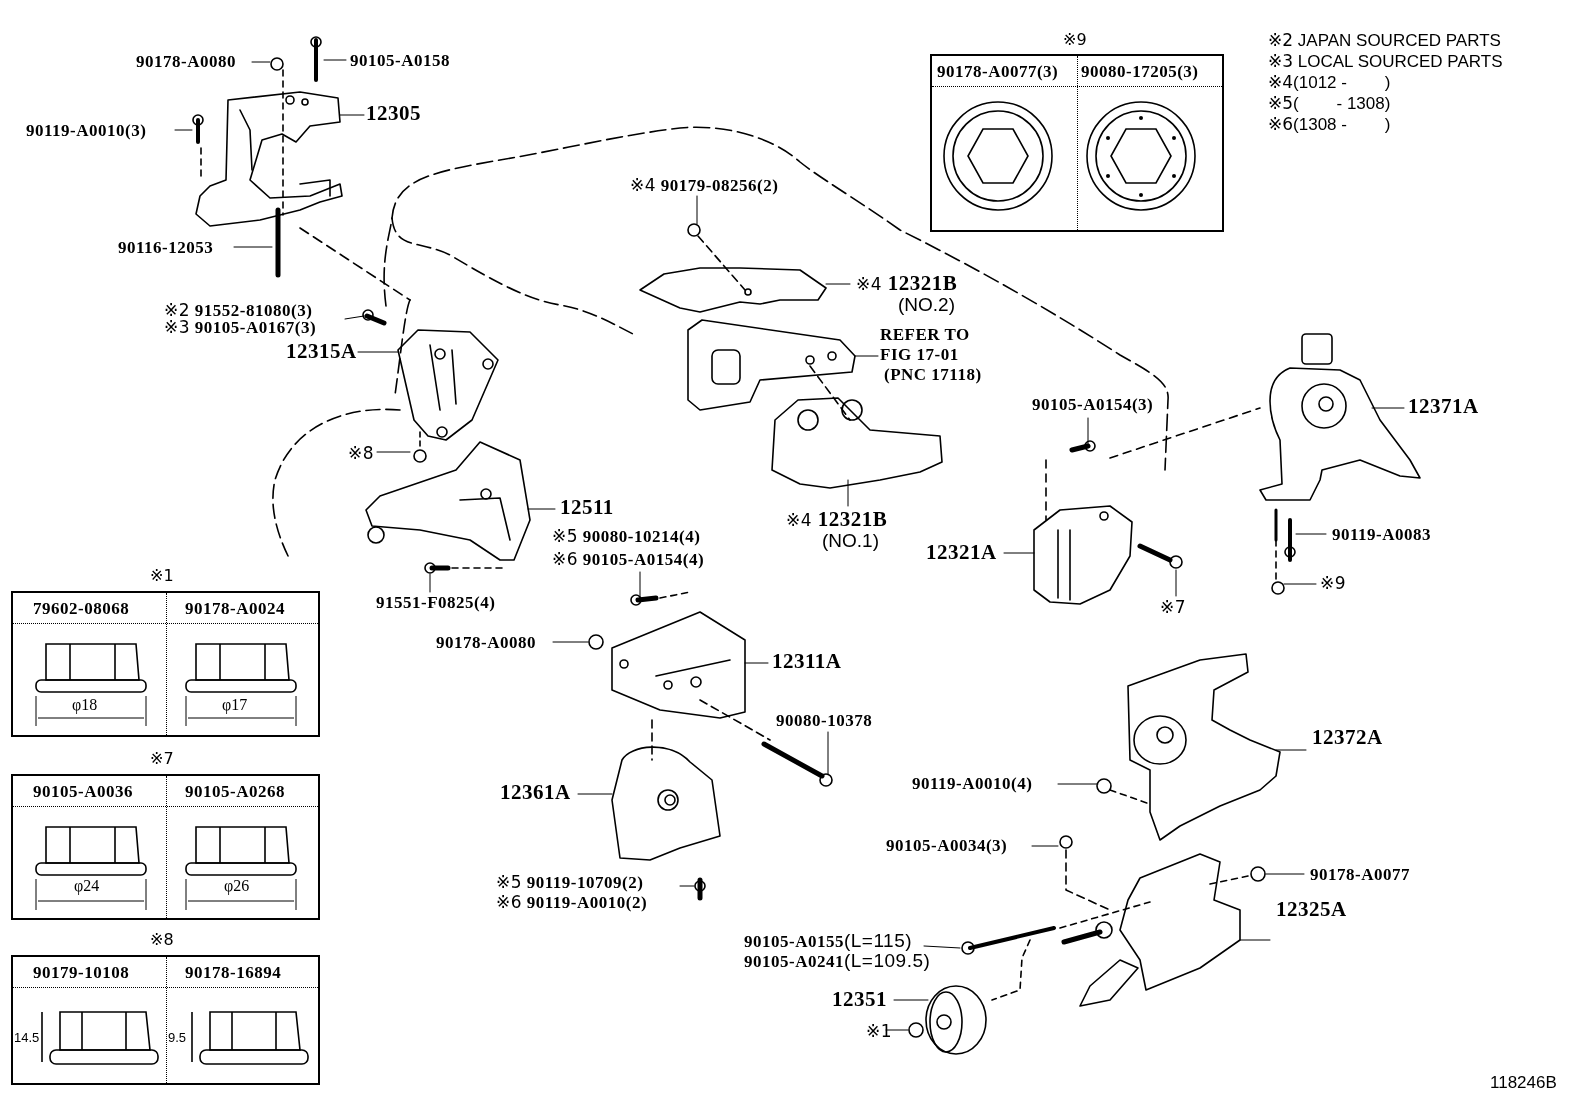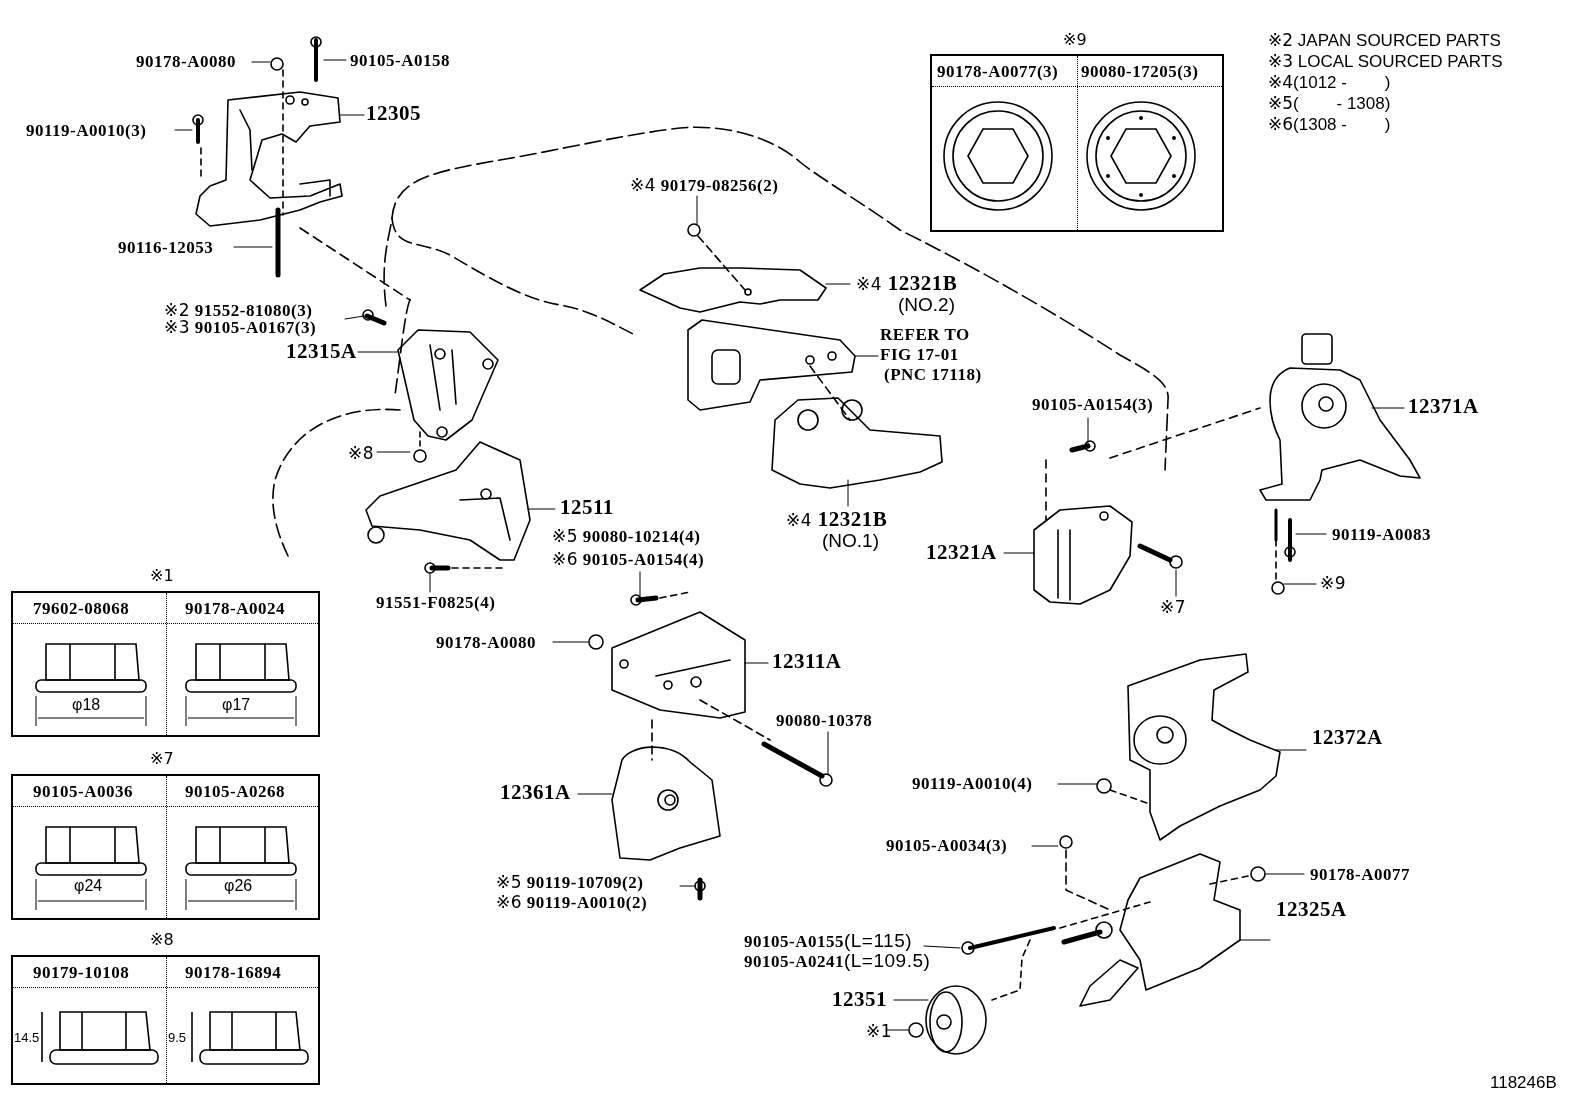--- a/index.html
+++ b/index.html
@@ -7,21 +7,21 @@
   svg#art { position:absolute; left:0; top:0; }
   .lbl { position:absolute; white-space:nowrap; font-family:"Liberation Serif","DejaVu Serif",serif; font-weight:bold; font-size:17px; letter-spacing:0.5px; line-height:18px; }
   .big { font-size:21px; letter-spacing:0.5px; }
   .note { position:absolute; white-space:nowrap; font-family:"Liberation Sans","DejaVu Sans",sans-serif; font-size:17px; line-height:21px; }
   .sub { position:absolute; white-space:nowrap; font-family:"Liberation Sans","DejaVu Sans",sans-serif; font-size:19px; }
   .mark { font-family:"DejaVu Sans",sans-serif; font-weight:normal; }
   .box { position:absolute; border:2px solid #000; background:#fff; }
   .box .hdr { position:absolute; left:0; right:0; top:0; height:30px; border-bottom:1px dotted #000; }
   .box .div { position:absolute; top:0; bottom:0; border-left:1px dotted #000; }
   .box .cell { position:absolute; top:6px; font-family:"Liberation Serif","DejaVu Serif",serif; font-weight:bold; font-size:17px; letter-spacing:0.5px; white-space:nowrap; }
-  .dim { position:absolute; font-family:Liberation Sans, sans-serif; font-size:16px; white-space:nowrap; }
+  .dim { position:absolute; font-family:Liberation Serif, serif; font-size:16px; white-space:nowrap; }
   .dimsm { position:absolute; font-family:"Liberation Sans","DejaVu Sans",sans-serif; font-size:13px; white-space:nowrap; }
   .boxnote { position:absolute; font-family:"DejaVu Sans",sans-serif; font-size:16px; white-space:nowrap; }
 </style>
 </head>
 <body>
 
 <svg id="art" width="1592" height="1099" viewBox="0 0 1592 1099">
   <g fill="none" stroke="#000" stroke-width="1.6" stroke-linejoin="round" stroke-linecap="round">
 
     <path d="M386 306 C380 260 390 235 392 218 C395 180 430 172 500 160 C560 150 620 135 680 128 C720 124 770 135 800 162 C820 178 850 195 900 230 C980 270 1050 310 1120 355 C1150 372 1170 382 1168 400 L1165 470" stroke-dasharray="16 6"></path>

